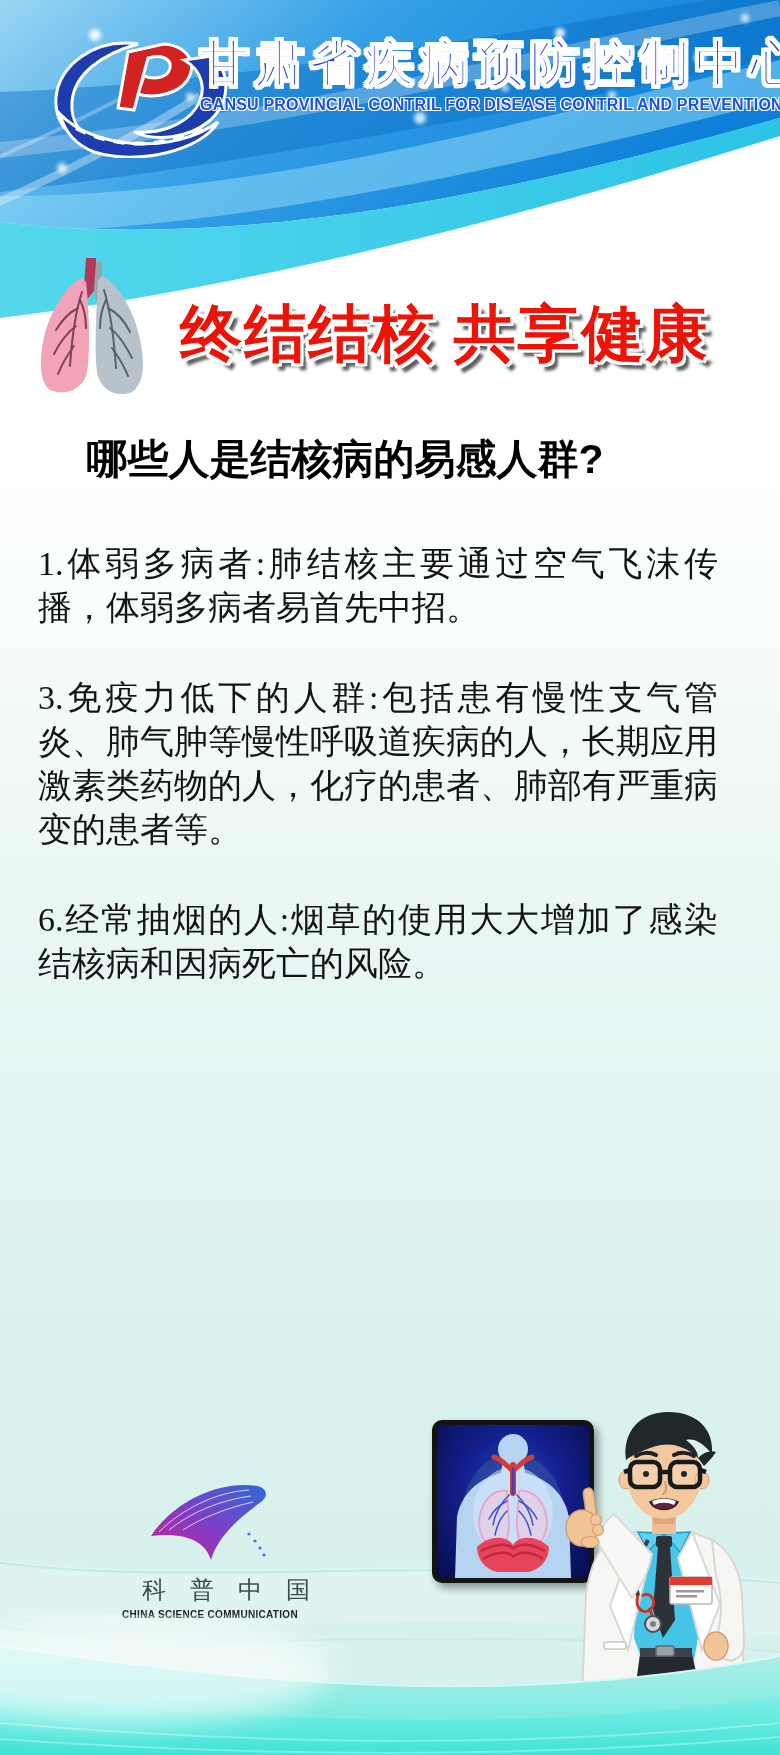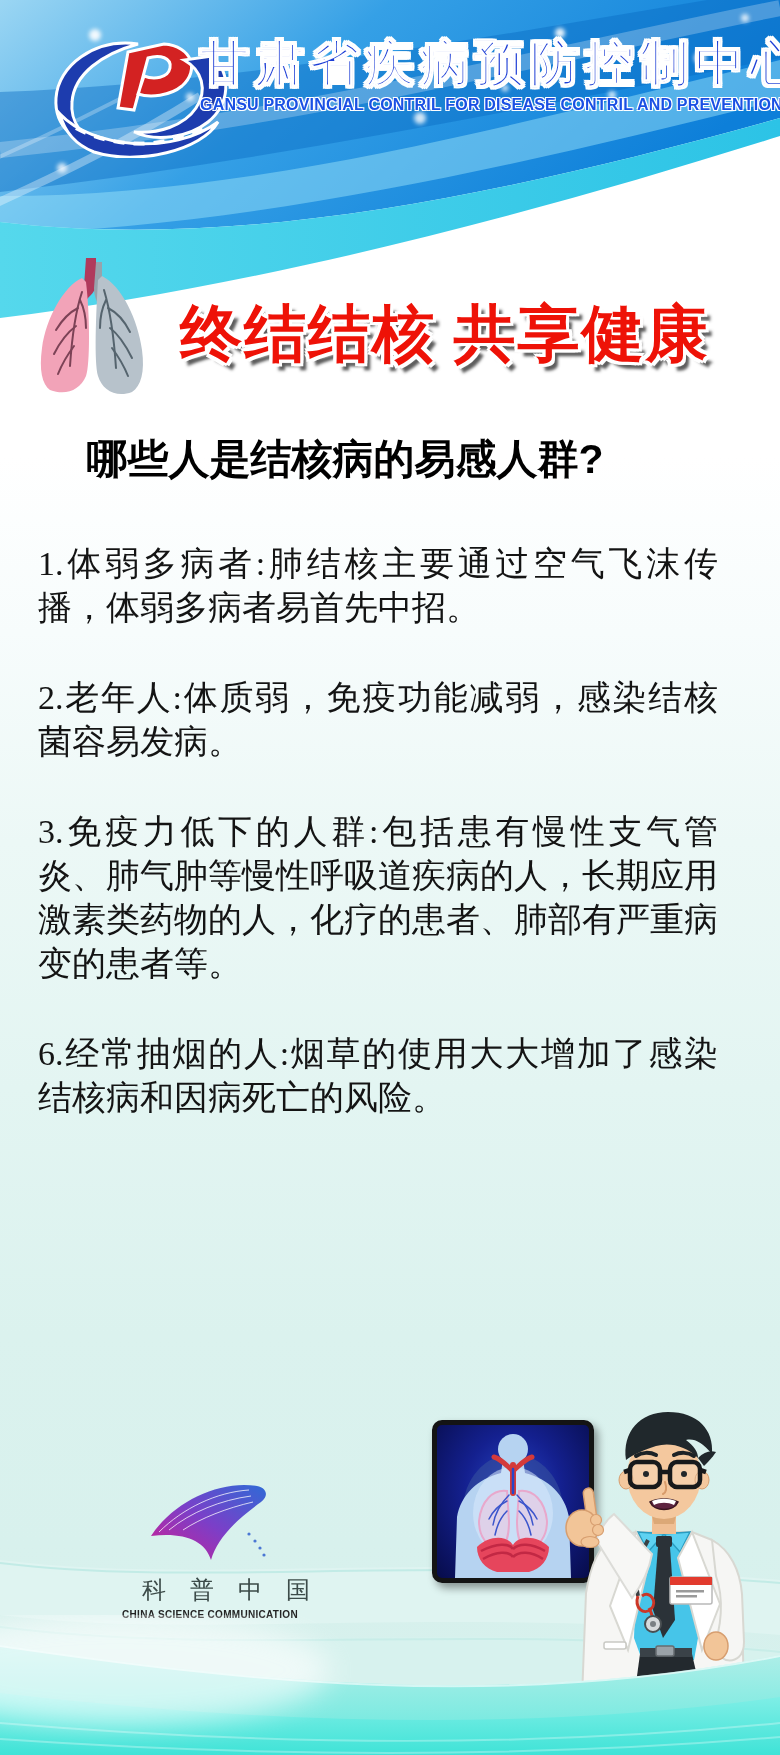--- a/index.html
+++ b/index.html
@@ -143,21 +143,20 @@
       <path d="M86,92 C92,100 98,110 102,120"></path>
       <path d="M80,44 C76,52 74,62 74,72"></path>
     </g>
   </svg>
 
   <div class="abs hero-title">终结结核 共享健康</div>
   <div class="abs hero-subtitle">哪些人是结核病的易感人群?</div>
 
   <div class="abs body-text">
     <p>1.体弱多病者:肺结核主要通过空气飞沫传播，体弱多病者易首先中招。</p>
-    <p>2.老年人:体质弱，免疫功能减弱，感染结核菌容易发病。</p>
     <p>3.免疫力低下的人群:包括患有慢性支气管炎、肺气肿等慢性呼吸道疾病的人，长期应用激素类药物的人，化疗的患者、肺部有严重病变的患者等。</p>
     <p>6.经常抽烟的人:烟草的使用大大增加了感染结核病和因病死亡的风险。</p>
   </div>
 
   <svg class="abs waves-back" width="780" height="280" viewBox="0 0 780 280">
     <path d="M0,85 C200,110 430,75 780,105 L780,160 C430,130 200,165 0,140 Z" fill="#dff4f1"></path>
     <path d="M0,88 C200,113 430,78 780,108" stroke="#c2ebe6" stroke-width="2" fill="none"></path>
     <path d="M0,150 C240,180 480,145 780,175 L780,280 L0,280 Z" fill="#d7f2ee"></path>
     <path d="M0,152 C240,182 480,147 780,177" stroke="#c8ede8" stroke-width="2" fill="none"></path>
   </svg>

